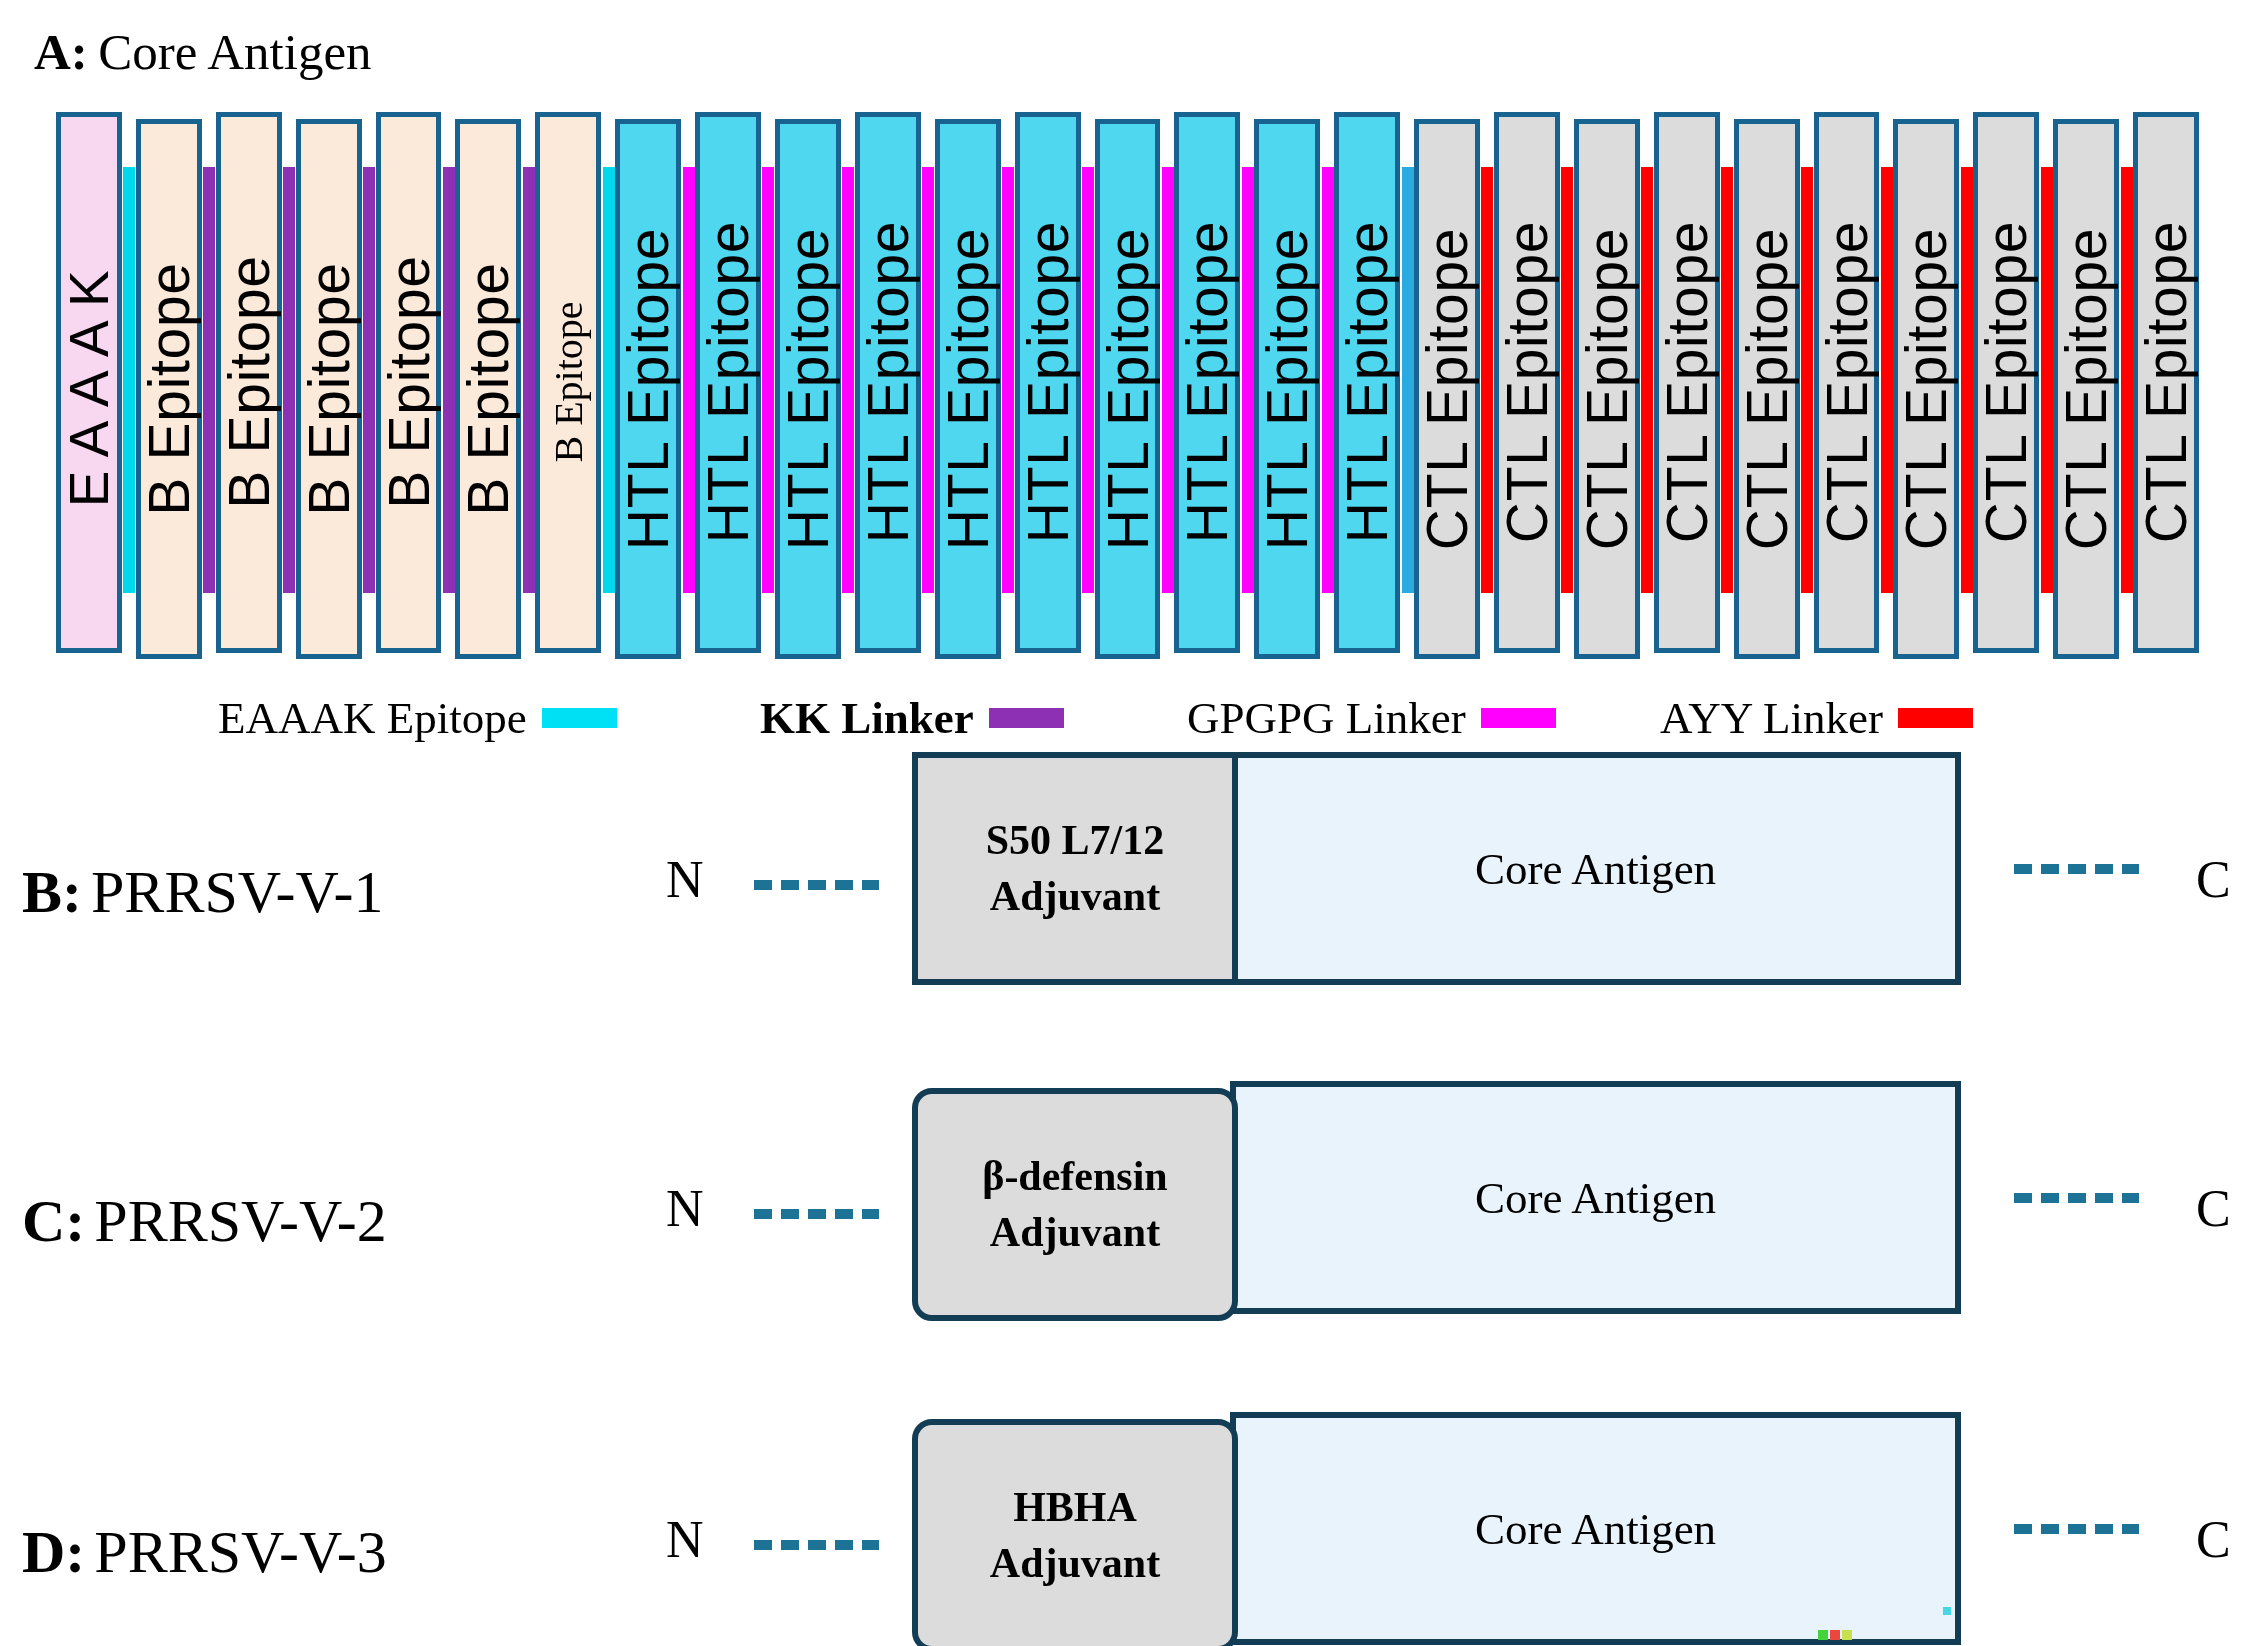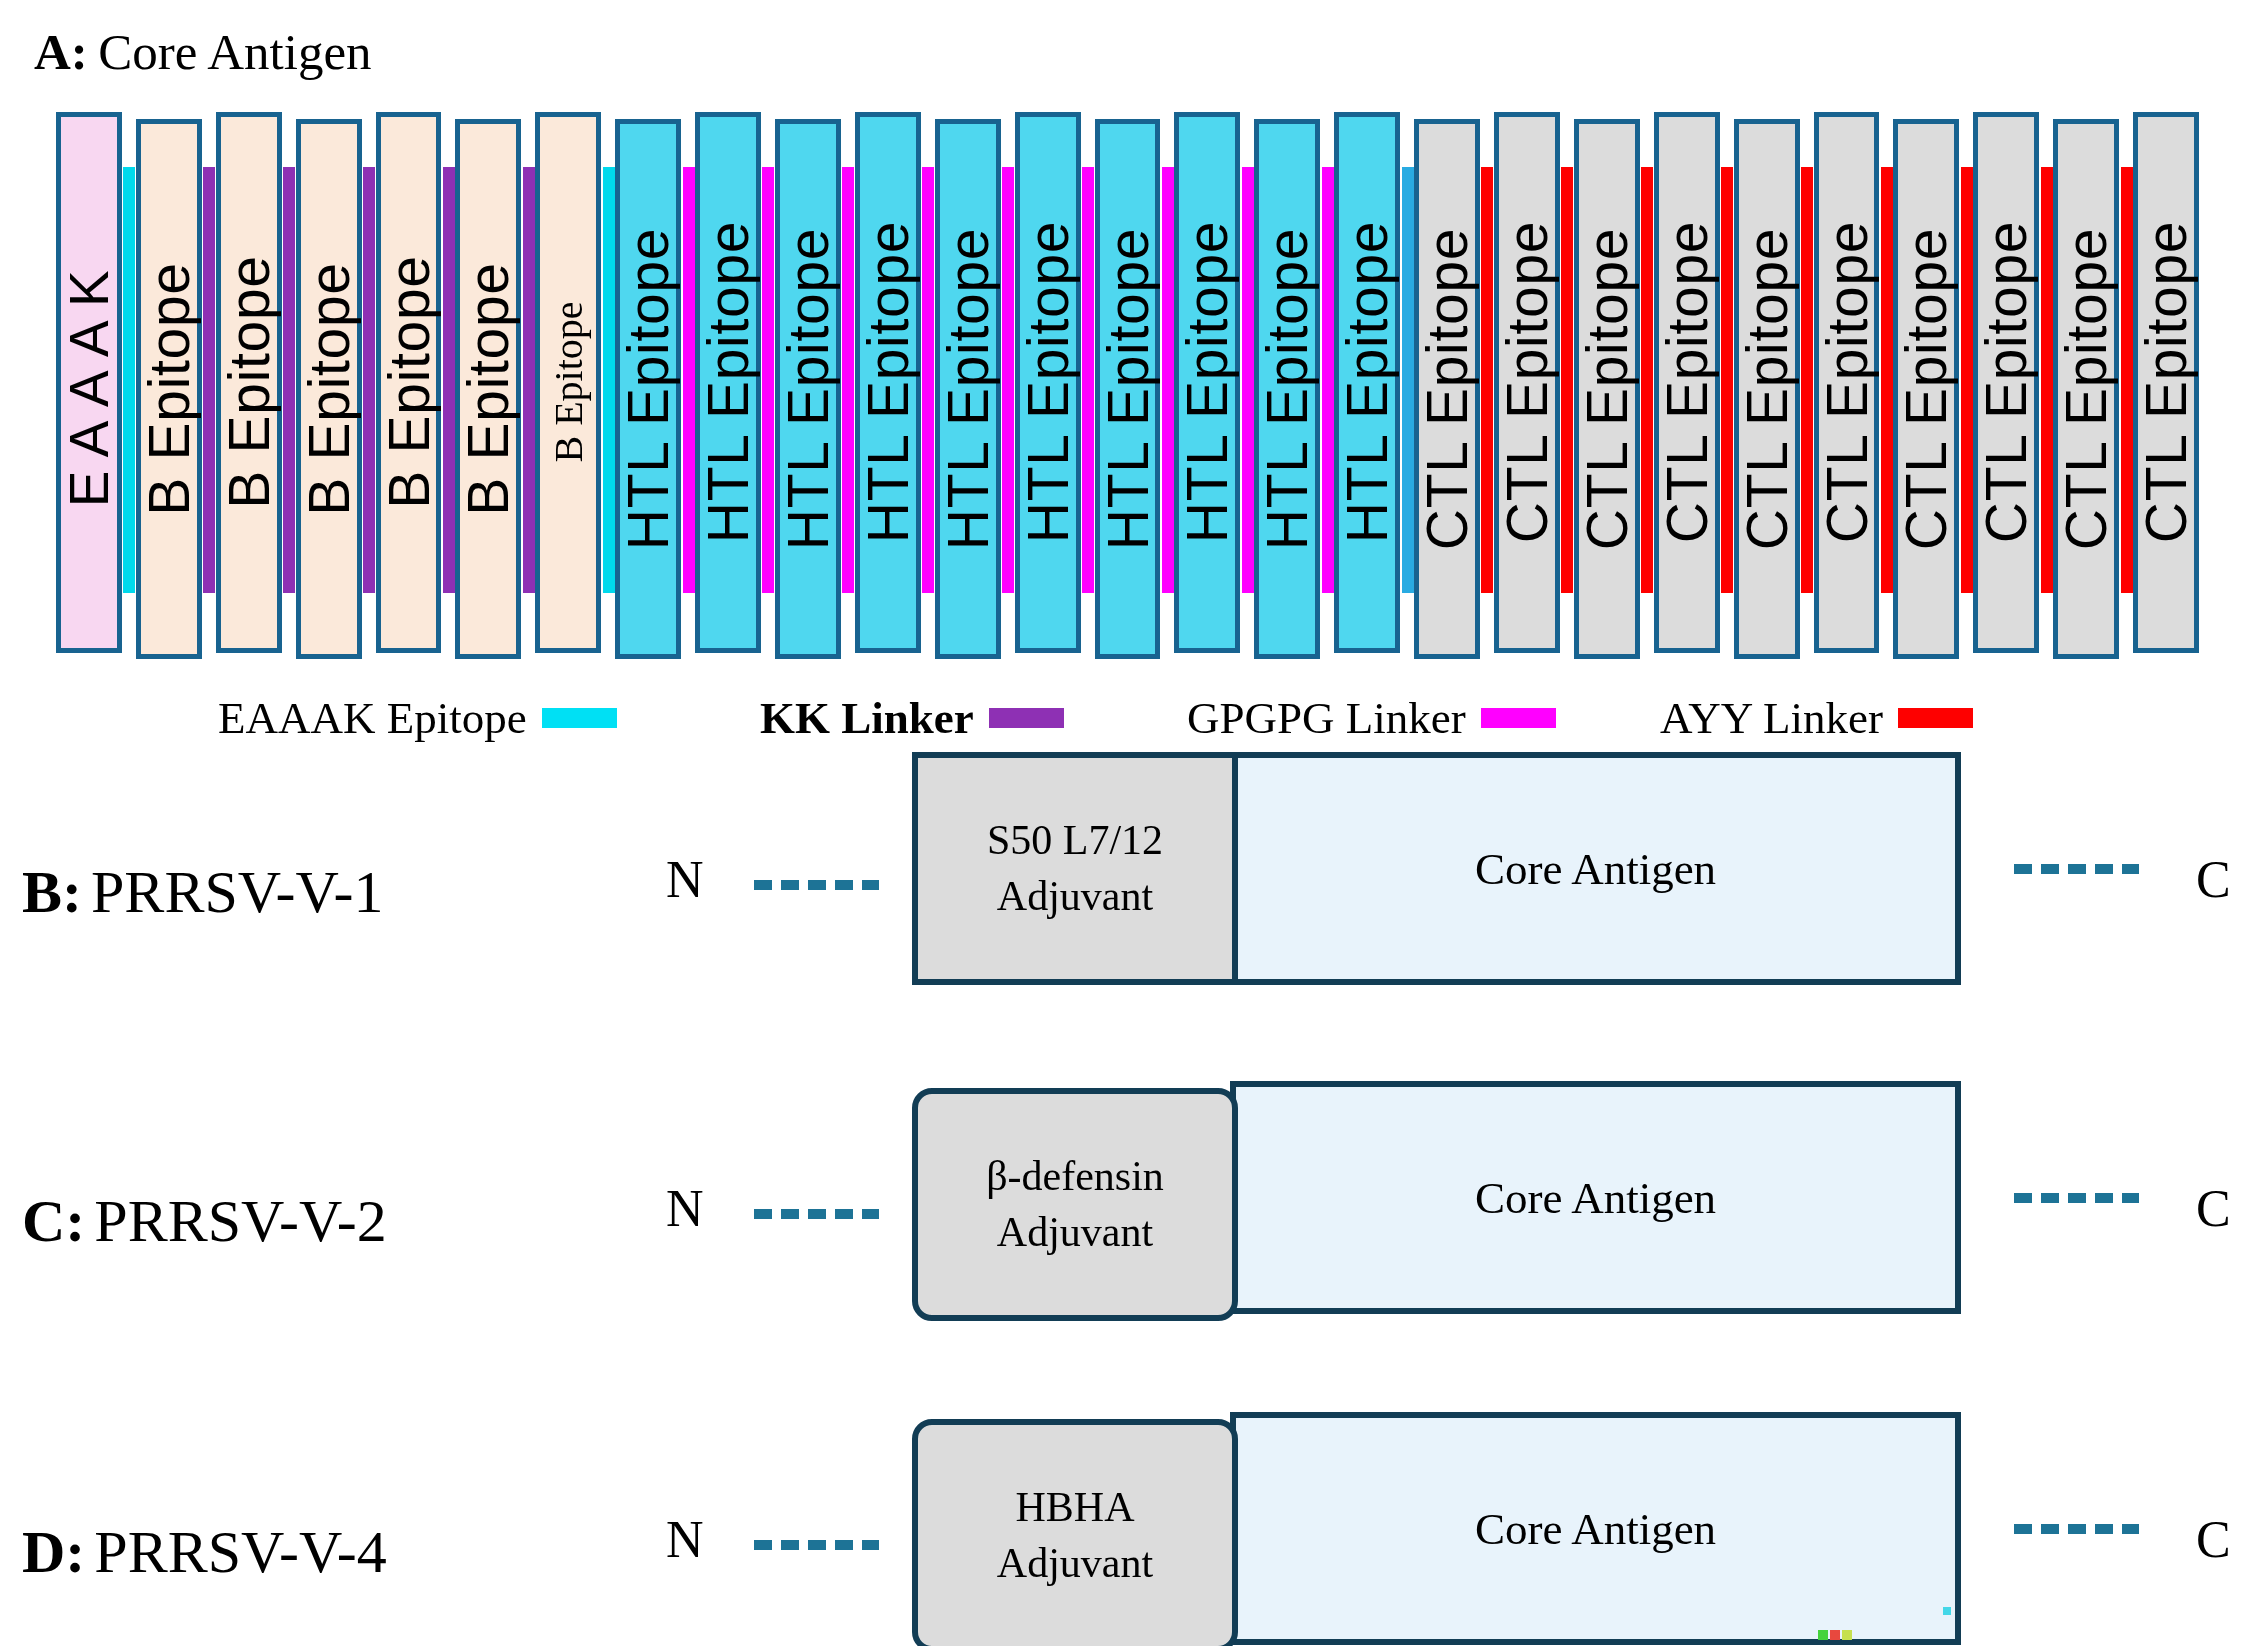--- a/index.html
+++ b/index.html
@@ -35,21 +35,21 @@
   .cterm{position:absolute;left:2196px;top:104px;font-size:52px;}
   .dashes{position:absolute;height:10.4px;width:125px;
           background:repeating-linear-gradient(90deg,#1d7396 0 18px,transparent 18px 27px);}
   .dashes.dl{left:754px;top:134px;}
   .dashes.dr{left:2014px;top:118px;}
   .corebox{position:absolute;left:1230px;top:6px;width:731px;height:233px;border:6.7px solid #123d55;
            background:#e8f3fb;display:flex;align-items:center;justify-content:center;z-index:1;box-sizing:border-box;}
   .adjbox{position:absolute;left:912px;top:6px;width:326px;height:233px;border:6.7px solid #123d55;
           background:#dcdcdc;display:flex;flex-direction:column;align-items:center;justify-content:center;z-index:2;box-sizing:border-box;}
   .panel-c .adjbox,.panel-d .adjbox{top:13.4px;border-radius:20px;}
-  .adjbox .l1,.adjbox .l2{font-size:42px;line-height:1.32;white-space:nowrap;}
+  .adjbox .l1,.adjbox .l2{font-size:42px;line-height:1.32;white-space:nowrap;font-weight:bold;}
   .corelabel{font-size:45px;}
 
   
   .artifacts{position:absolute;left:1818px;top:1630px;width:52px;height:10.4px;z-index:3;}
   .artifacts i{position:absolute;top:0;width:10.4px;height:10.4px;display:block;}
   .artifacts i:nth-child(1){left:0;background:#44d33c;}
   .artifacts i:nth-child(2){left:12px;background:#e8483e;}
   .artifacts i:nth-child(3){left:24px;background:#c6e04e;}
   .dot-cyan{position:absolute;left:1943px;top:1607px;width:7.5px;height:7.5px;background:#43d7e8;z-index:3;}
 </style>
@@ -270,21 +270,21 @@
   </div>
   <div class="corebox">
     <span class="corelabel">Core Antigen</span>
   </div>
   <div class="dashes dr"></div>
   <div class="cterm">C</div>
 </div>
 
 <div class="panel panel-d">
   <div class="plabel">
-    <span class="pfx">D:</span><span>PRRSV-V-4</span>
+    <span class="pfx">D:</span><span>PRRSV-V-3</span>
   </div>
   <div class="nterm">N</div>
   <div class="dashes dl"></div>
   <div class="adjbox">
     <span class="l1">HBHA</span>
     <span class="l2">Adjuvant</span>
   </div>
   <div class="corebox">
     <span class="corelabel">Core Antigen</span>
   </div>

